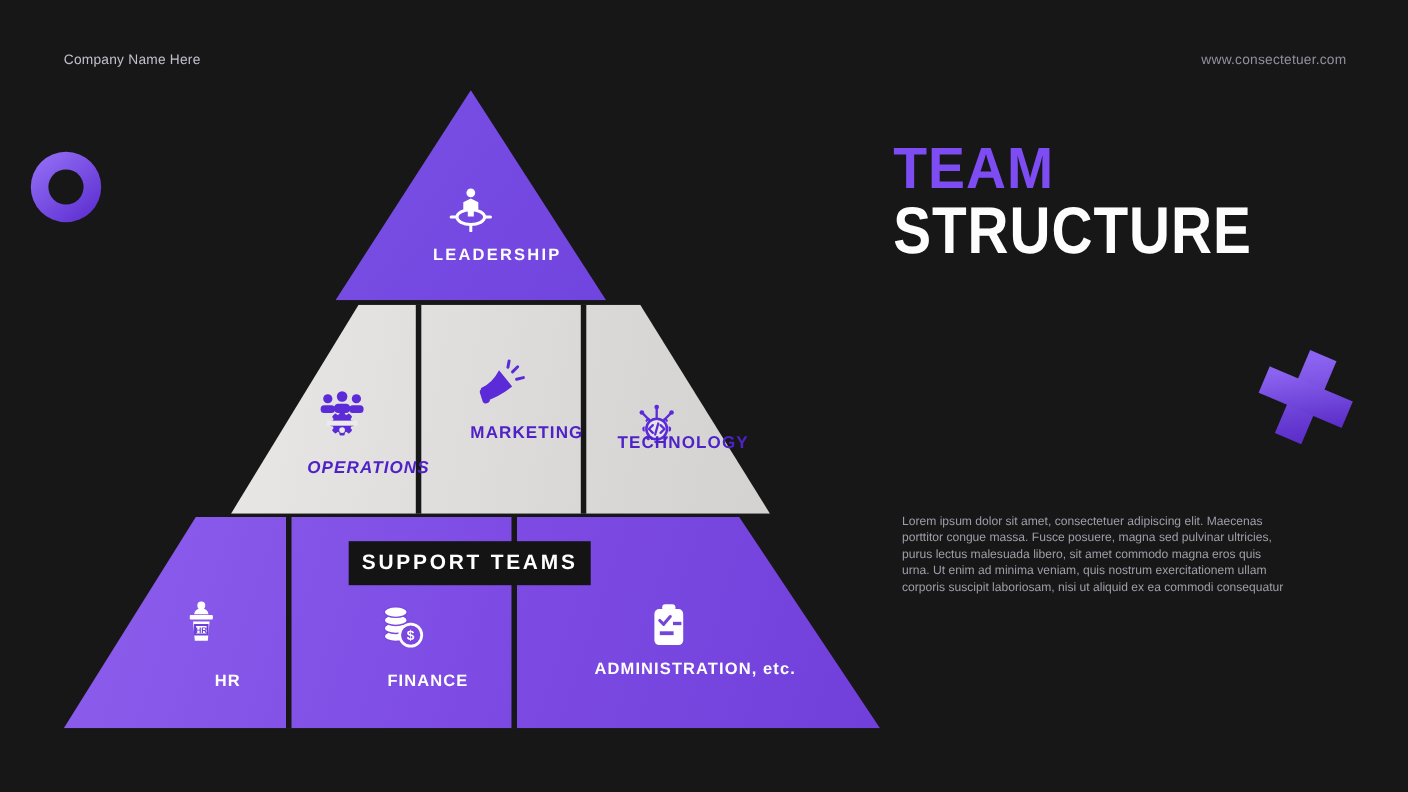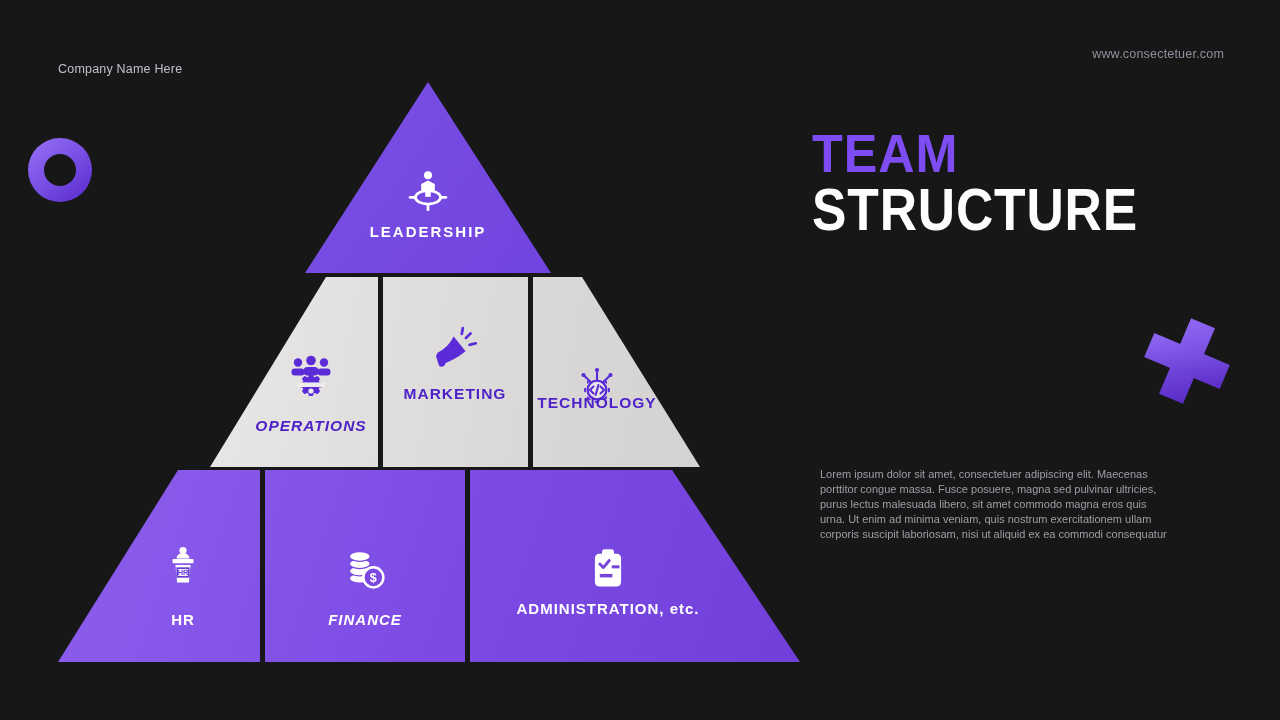--- a/index.html
+++ b/index.html
@@ -3,21 +3,21 @@
 <meta charset="utf-8">
 <style>
   html,body{margin:0;padding:0;background:#000;}
   #slide{
     position:relative;width:1280px;height:720px;overflow:hidden;
     background:#171717;font-family:"Liberation Sans",sans-serif;
   }
   .abs{position:absolute;}
   
   .hdr{font-size:12.5px;color:#c2bfcc;letter-spacing:.2px;top:47px;}
-  .hdr-left{left:58px;margin-top:15px;}
+  .hdr-left{left:58px;}
   .hdr-right{right:56px;color:#938f9e;}
   
   .ring{left:28px;top:138px;width:64px;height:64px;border-radius:50%;
         background:linear-gradient(140deg,#8e68f2 15%,#5f31d2 90%);}
   .ring i{position:absolute;left:16px;top:16px;width:32px;height:32px;border-radius:50%;background:#171717;}
   .plus{left:1146px;top:320px;width:82px;height:82px;transform:rotate(23deg);}
   .plus span{position:absolute;background:linear-gradient(150deg,#8b63f0 10%,#5c2fc9 95%);}
   .plus .pv{left:28px;top:0;width:26px;height:82px;}
   .plus .ph{left:0;top:28px;width:82px;height:26px;}
   
@@ -47,21 +47,21 @@
   .vdiv{position:absolute;width:5px;background:#171717;}
   .vd-m1{left:378px;top:277px;height:190px;}
   .vd-m2{left:528px;top:277px;height:190px;}
   .vd-b1{left:260px;top:470px;height:192px;}
   .vd-b2{left:465px;top:470px;height:192px;}
   
   .banner{left:317px;top:492px;width:220px;height:40px;background:#141414;
           color:#fff;font-weight:800;font-size:19px;letter-spacing:2.5px;
           display:flex;align-items:center;justify-content:center;white-space:nowrap;}
   
-  .label{position:absolute;transform:translateX(-50%);font-weight:bold;white-space:nowrap;text-align:center;}
+  .label{position:absolute;transform:translateX(-50%);font-weight:bold;white-space:nowrap;text-align:center;margin-left:24px;}
   .top-label{color:#fff;font-size:15px;letter-spacing:2px;}
   .mid-label{color:#4f22c8;font-size:15.5px;letter-spacing:1px;text-align:right;}
   .bot-label{color:#fff;font-size:15px;letter-spacing:1px;}
   .icon{position:absolute;transform:translate(-50%,-50%);line-height:0;}
   .ic-white{color:#fff;}
   .ic-purple{color:#5b2bd8;}
 </style>
 </head>
 <body>
 
@@ -161,20 +161,21 @@
           <path d="M19.5 21 l-6 -6"></path>
           <path d="M32.5 21 l6 -6"></path>
       </g>
       <circle cx="26" cy="9" r="2.1"></circle>
         <circle cx="12.5" cy="14" r="2.1"></circle>
         <circle cx="39.5" cy="14" r="2.1"></circle>
     </svg>
   </div>
   <div class="label mid-label" style="left:597px;top:394px;">TECHNOLOGY</div>
 
+  <div class="abs banner">SUPPORT TEAMS</div>
 
   <div class="icon ic-white" style="left:183px;top:568px;">
     <svg width="40" height="48" viewBox="0 0 40 46" fill="currentColor">
       <circle cx="20" cy="5.5" r="3.6"></circle>
       <path d="M13.5 13.5 a6.5 5.5 0 0 1 13 0 z"></path>
       <rect x="9.5" y="14" width="21" height="4.2" rx="1"></rect>
       <path d="M12.5 20 h15 l-1.6 17.5 h-11.8 z"></path>
       <rect x="14.3" y="23.2" width="11.4" height="8.6" fill="#fff" stroke="#6a3fd6" stroke-width="1.8"></rect>
       <text x="20" y="30.4" text-anchor="middle" font-size="7.4" font-weight="bold" fill="#6a3fd6">HR</text>
     </svg>
@@ -186,21 +187,21 @@
       <g stroke="#7a48e0" stroke-width="1.2">
         <ellipse cx="17" cy="31" rx="10" ry="4.6"></ellipse>
         <ellipse cx="17" cy="24" rx="10" ry="4.6"></ellipse>
         <ellipse cx="17" cy="17" rx="10" ry="4.6"></ellipse>
         <ellipse cx="17" cy="10" rx="10" ry="4.6"></ellipse>
       </g>
       <circle cx="30" cy="30" r="9.6" fill="#7a48e0" stroke="#fff" stroke-width="2.4"></circle>
       <text x="30" y="34.4" text-anchor="middle" font-size="12" font-weight="bold" fill="#fff">$</text>
     </svg>
   </div>
-  <div class="label bot-label" style="left:365px;top:611px;font-style:italic;">FINANCE</div>
+  <div class="label bot-label" style="left:365px;top:611px;">FINANCE</div>
 
   <div class="icon ic-white" style="left:608px;top:569px;">
     <svg width="40" height="48" viewBox="0 0 36 44" fill="currentColor">
       <rect x="6" y="8" width="24" height="30" rx="4"></rect>
       <rect x="12.5" y="4" width="11" height="8" rx="2.5"></rect>
       <path d="M10.5 17.5 l3.2 3.2 5.5 -6.5" fill="none" stroke="#7445d8" stroke-width="2.6" stroke-linecap="round" stroke-linejoin="round"></path>
       <rect x="21.5" y="18.6" width="7" height="2.8" fill="#7445d8"></rect>
       <rect x="10.5" y="26.5" width="11.5" height="3.2" fill="#7445d8"></rect>
     </svg>
   </div>

